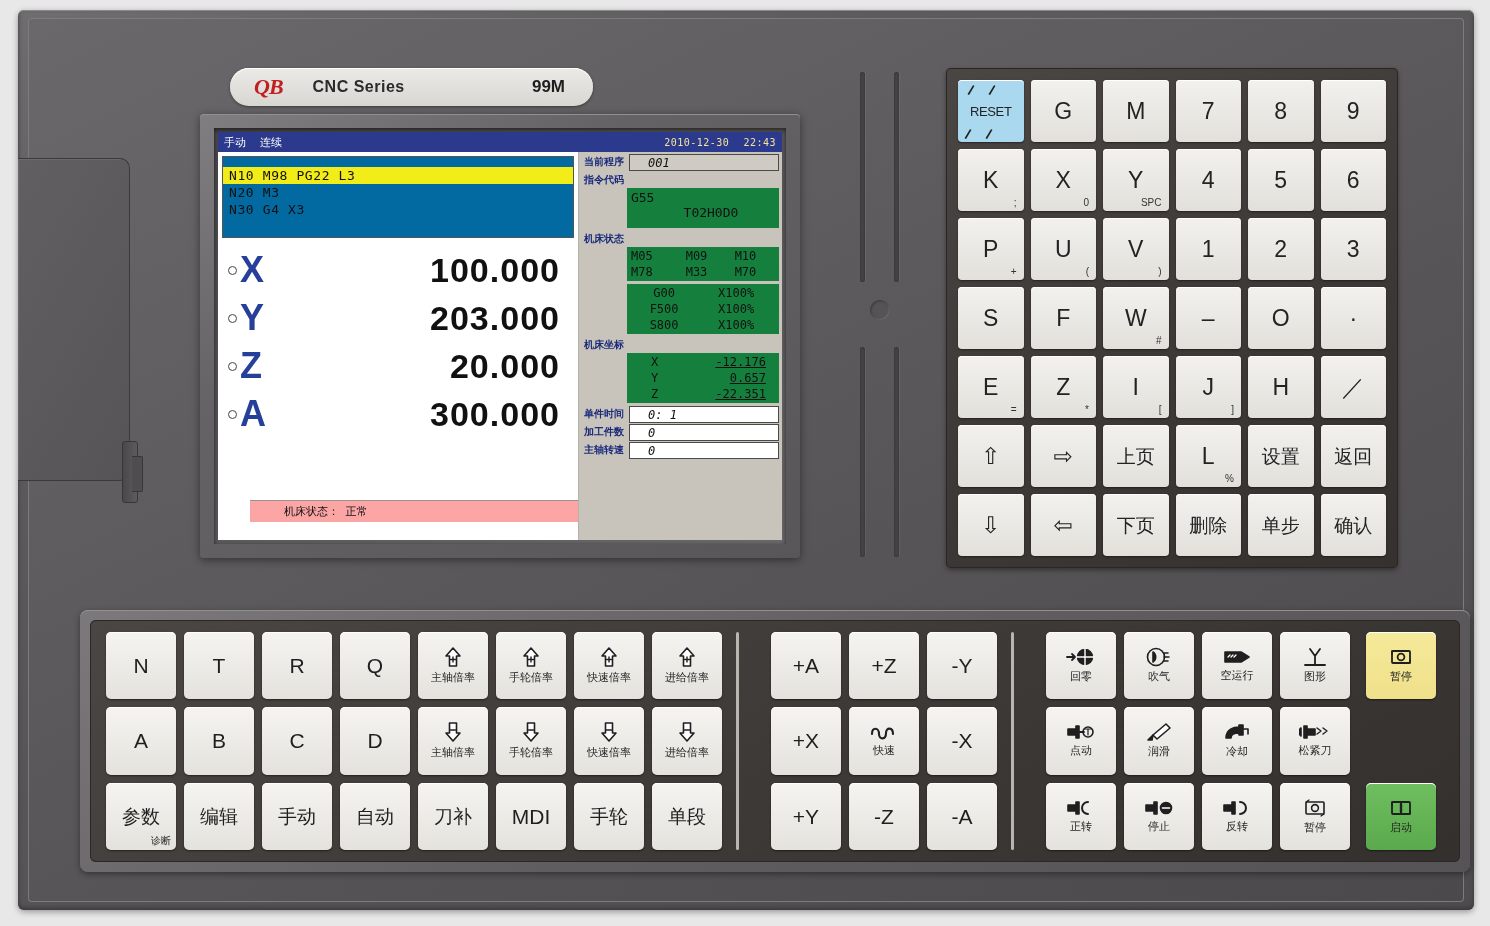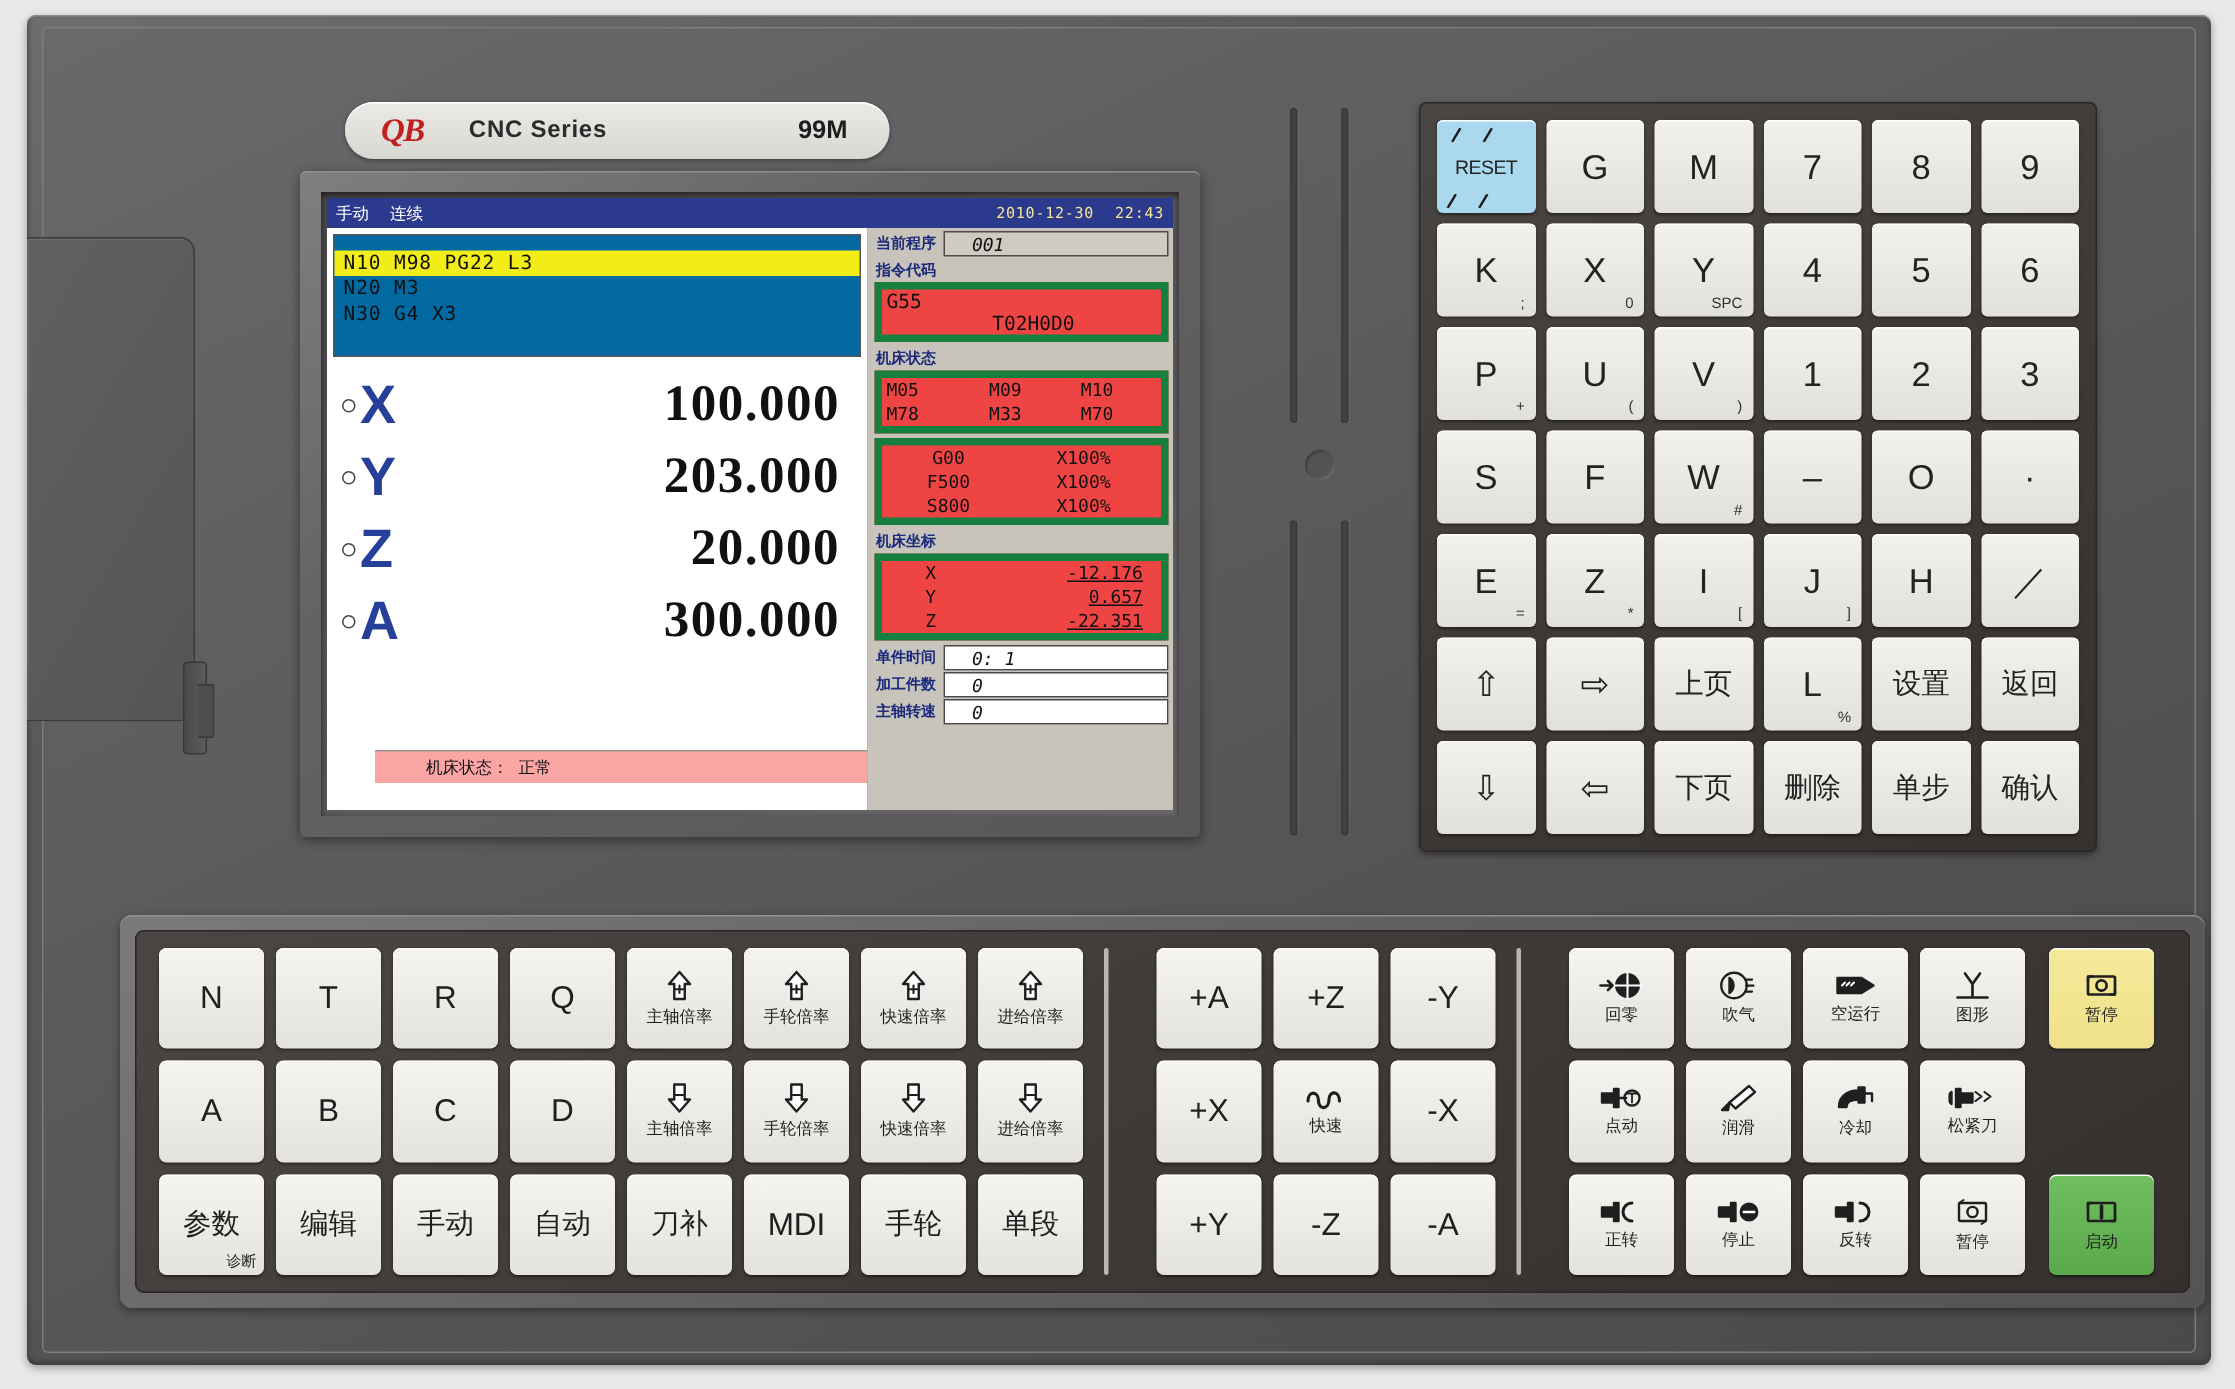--- a/index.html
+++ b/index.html
@@ -133,41 +133,41 @@
     width: 9px; height: 9px; border: 1.4px solid #444; border-radius: 50%;
     background: #fff; margin-right: 3px; flex: 0 0 auto;
   }
   .axis-name {
     font-family: "Liberation Sans", sans-serif;
     font-size: 36px; font-weight: bold; color: #26409a; width: 40px;
     line-height: 1;
   }
   .axis-val {
     flex: 1; text-align: right; padding-right: 12px;
-    font-family: Liberation Serif, serif;
+    font-family: Liberation Sans, sans-serif;
     font-size: 34px; font-weight: bold; color: #111; letter-spacing: 1px;
     line-height: 1;
   }
   .lcd-status-bar {
     background: #fca5a5; border-top: 1px solid #9a948c;
     font-size: 11px; padding: 3px 0 3px 34px; color: #111; flex: 0 0 auto; margin-left: 32px;
   }
   .lcd-foot { height: 18px; background: #fff; flex: 0 0 auto; }
 
   
   .sect-label { font-size: 10px; color: #1b2a7a; font-weight: bold; padding: 1px 0 1px 1px; }
   .field-row { display: flex; margin-bottom: 1px; }
   .field-row .sect-label { width: 46px; flex: 0 0 auto; }
   .field-box {
     flex: 1; background: #fff; border: 1px solid #4c4a48;
     font-size: 12px; padding: 0 18px; height: 17px; line-height: 16px; color:#111;font-style:italic;
   }
   .field-box.dim { background: #cfcbc3; }
   .boxed {
-    background: #ef4444; border: 5px solid #15803d; margin-bottom: 3px;
+    background: #15803d; border: 1px solid #15803d; margin-bottom: 3px; margin-left: 44px;
   }
   .code-box { height: 40px; font-size: 13px; padding: 1px 3px; color: #111; }
   .code-box .l2 { text-align: center; padding-left: 16px; }
   .mstat { font-size: 12px; padding: 1px 3px; display: flex; color: #111; }
   .mstat span:nth-child(1){ width: 38%; }
   .mstat span:nth-child(2){ width: 34%; }
   .mstat span:nth-child(3){ width: 28%; }
   .ovr { font-size: 12px; padding: 1px 3px; display: flex; color: #111; }
   .ovr span:nth-child(1){ width: 46%; text-align: center; }
   .ovr span:nth-child(2){ width: 54%; text-align: center; }

